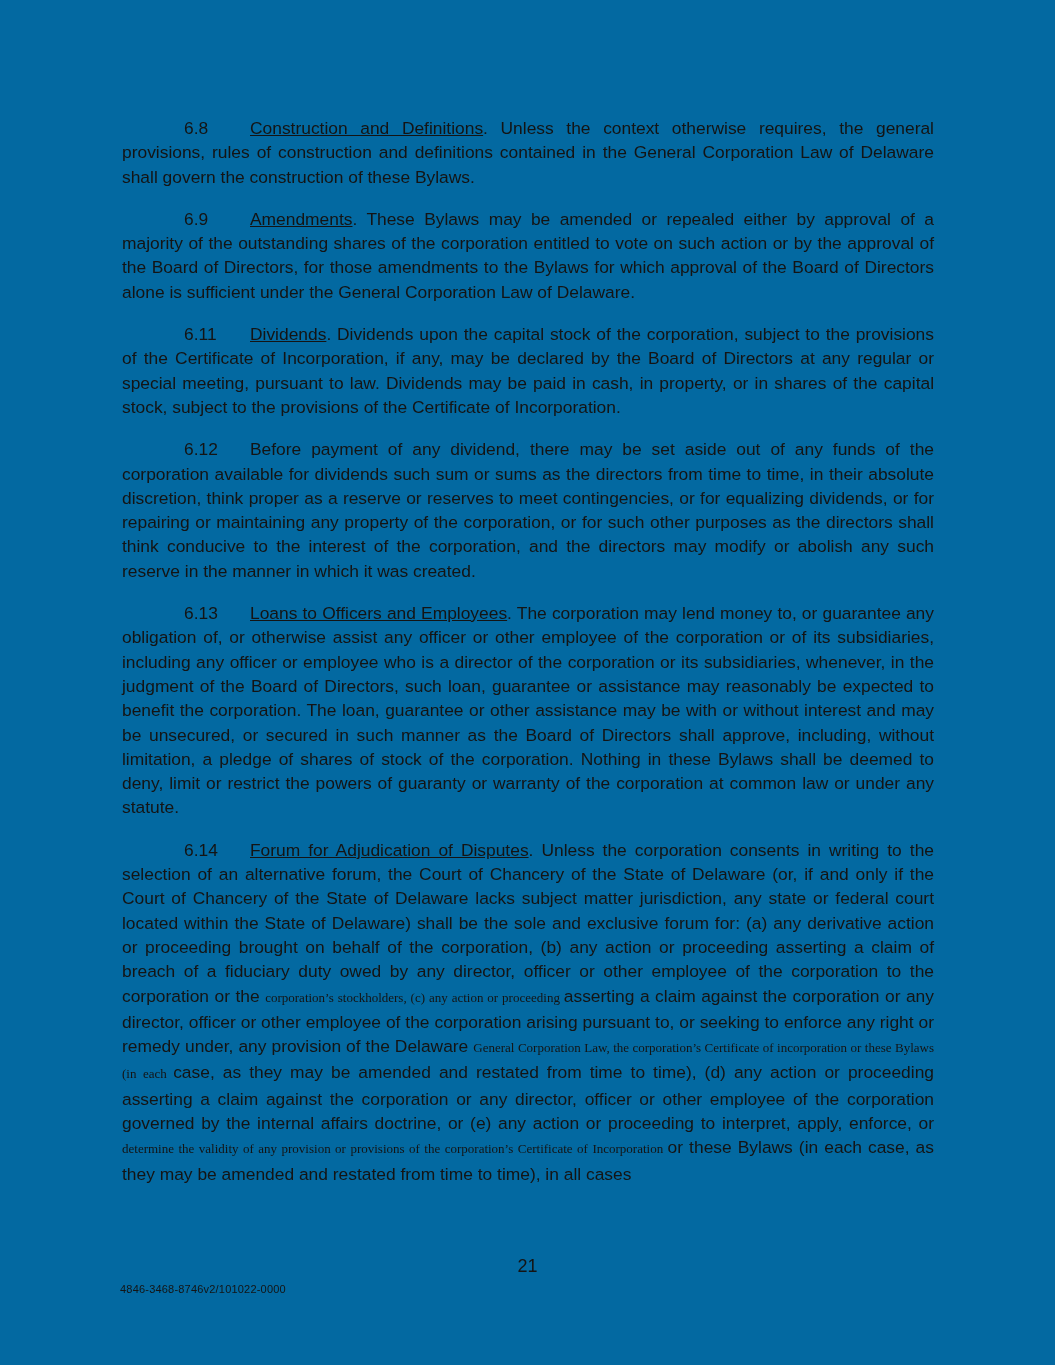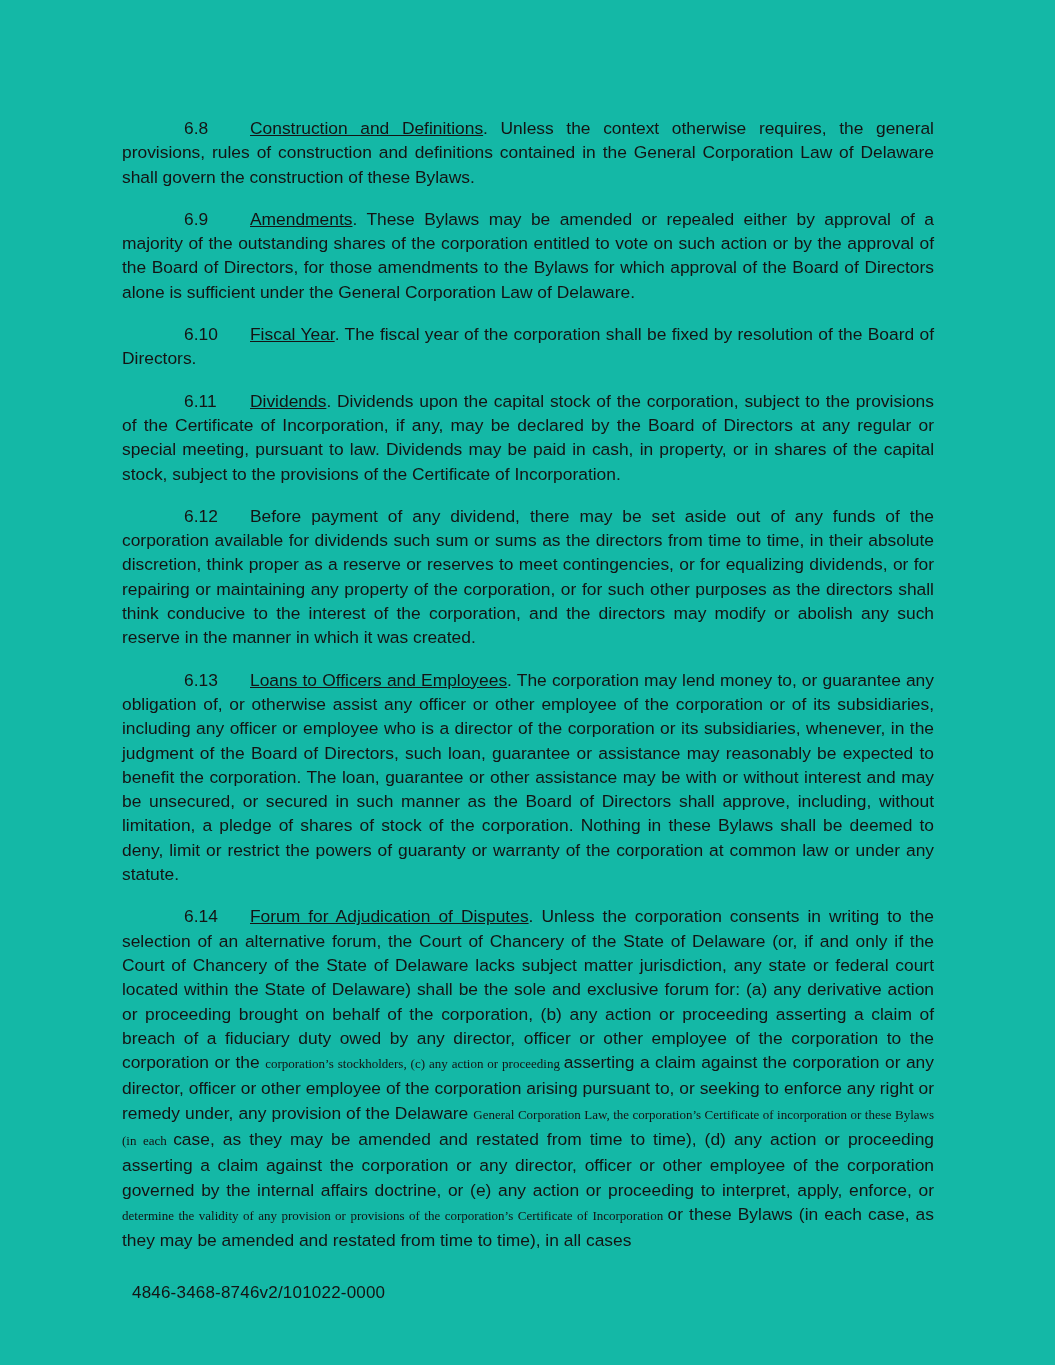--- a/index.html
+++ b/index.html
@@ -1,20 +1,20 @@
 <!DOCTYPE html>
 <html><head>
 <meta charset="utf-8">
 <style>
   html, body { margin: 0; padding: 0; background: #ffffff; }
   .page {
     position: relative;
     width: 1055px;
     height: 1365px;
-    background: #14b8a6;
+    background: #0369a1;
     font-family: "Liberation Sans", sans-serif;
     color: #141414;
     overflow: hidden;
   }
   .content {
     position: absolute;
     left: 122px;
     top: 116px;
     width: 812px;
   }
@@ -39,41 +39,40 @@
     top: 1256px;
     left: 0;
     width: 100%;
     text-align: center;
     font-size: 18px;
   }
   .footer-id {
     position: absolute;
     top: 1283px;
     left: 120px;
-    font-size: 17px;
+    font-size: 11px;
     letter-spacing: 0.2px;
-    margin-left: 12px;
   }
 </style>
 </head>
 <body>
 
 <div class="page">
   <div class="content">
 
     <p class="para"><span class="num">6.8</span><span class="heading">Construction and Definitions</span><span>.  Unless the context otherwise requires, the general provisions, rules of construction and definitions contained in the General Corporation Law of Delaware shall govern the construction of these Bylaws.</span></p>
 
     <p class="para"><span class="num">6.9</span><span class="heading">Amendments</span><span>.  These Bylaws may be amended or repealed either by approval of a majority of the outstanding shares of the corporation entitled to vote on such action or by the approval of the Board of Directors, for those amendments to the Bylaws for which approval of the Board of Directors alone is sufficient under the General Corporation Law of Delaware.</span></p>
 
-    <p class="para"><span class="num">6.10</span><span class="heading">Fiscal Year</span><span>.  The fiscal year of the corporation shall be fixed by resolution of the Board of Directors.</span></p>
 
     <p class="para"><span class="num">6.11</span><span class="heading">Dividends</span><span>.  Dividends upon the capital stock of the corporation, subject to the provisions of the Certificate of Incorporation, if any, may be declared by the Board of Directors at any regular or special meeting, pursuant to law.  Dividends may be paid in cash, in property, or in shares of the capital stock, subject to the provisions of the Certificate of Incorporation.</span></p>
 
     <p class="para"><span class="num">6.12</span><span>Before payment of any dividend, there may be set aside out of any funds of the corporation available for dividends such sum or sums as the directors from time to time, in their absolute discretion, think proper as a reserve or reserves to meet contingencies, or for equalizing dividends, or for repairing or maintaining any property of the corporation, or for such other purposes as the directors shall think conducive to the interest of the corporation, and the directors may modify or abolish any such reserve in the manner in which it was created.</span></p>
 
     <p class="para"><span class="num">6.13</span><span class="heading">Loans to Officers and Employees</span><span>.  The corporation may lend money to, or guarantee any obligation of, or otherwise assist any officer or other employee of the corporation or of its subsidiaries, including any officer or employee who is a director of the corporation or its subsidiaries, whenever, in the judgment of the Board of Directors, such loan, guarantee or assistance may reasonably be expected to benefit the corporation.  The loan, guarantee or other assistance may be with or without interest and may be unsecured, or secured in such manner as the Board of Directors shall approve, including, without limitation, a pledge of shares of stock of the corporation.  Nothing in these Bylaws shall be deemed to deny, limit or restrict the powers of guaranty or warranty of the corporation at common law or under any statute.</span></p>
 
     <p class="para"><span class="num">6.14</span><span class="heading">Forum for Adjudication of Disputes</span><span>.  Unless the corporation consents in writing to the selection of an alternative forum, the Court of Chancery of the State of Delaware (or, if and only if the Court of Chancery of the State of Delaware lacks subject matter jurisdiction, any state or federal court located within the State of Delaware) shall be the sole and exclusive forum for:  (a) any derivative action or proceeding brought on behalf of the corporation, (b) any action or proceeding asserting a claim of breach of a fiduciary duty owed by any director, officer or other employee of the corporation to the corporation or the </span><span class="serif">corporation’s stockholders, (c) any action or proceeding </span><span>asserting a claim against the corporation or any director, officer or other employee of the corporation arising pursuant to, or seeking to enforce any right or remedy under, any provision of the Delaware </span><span class="serif">General Corporation Law, the corporation’s Certificate of incorporation or these Bylaws (in each </span><span>case, as they may be amended and restated from time to time), (d) any action or proceeding asserting a claim against the corporation or any director, officer or other employee of the corporation governed by the internal affairs doctrine, or (e) any action or proceeding to interpret, apply, enforce, or </span><span class="serif">determine the validity of any provision or provisions of the corporation’s Certificate of Incorporation </span><span>or these Bylaws (in each case, as they may be amended and restated from time to time), in all cases</span></p>
 
   </div>
 
+  <div class="page-number">21</div>
   <div class="footer-id">4846-3468-8746v2/101022-0000</div>
 </div>
 
 </body></html>

